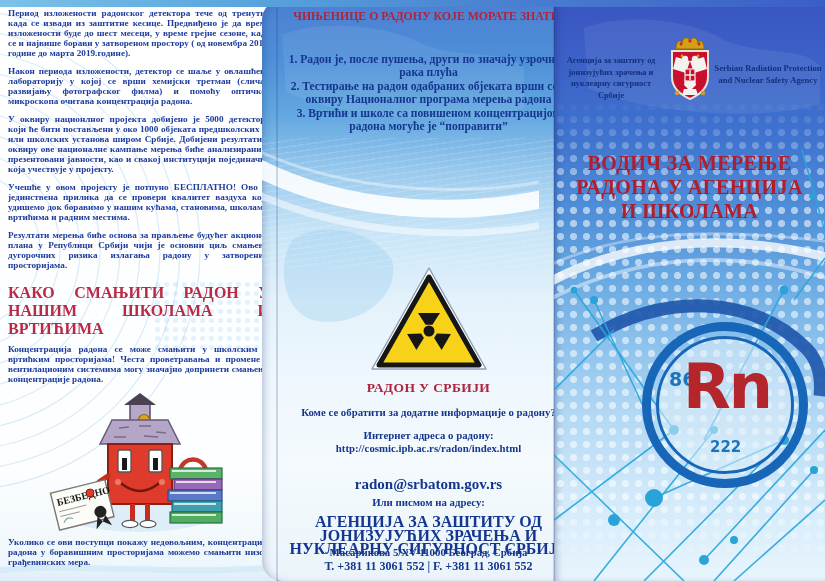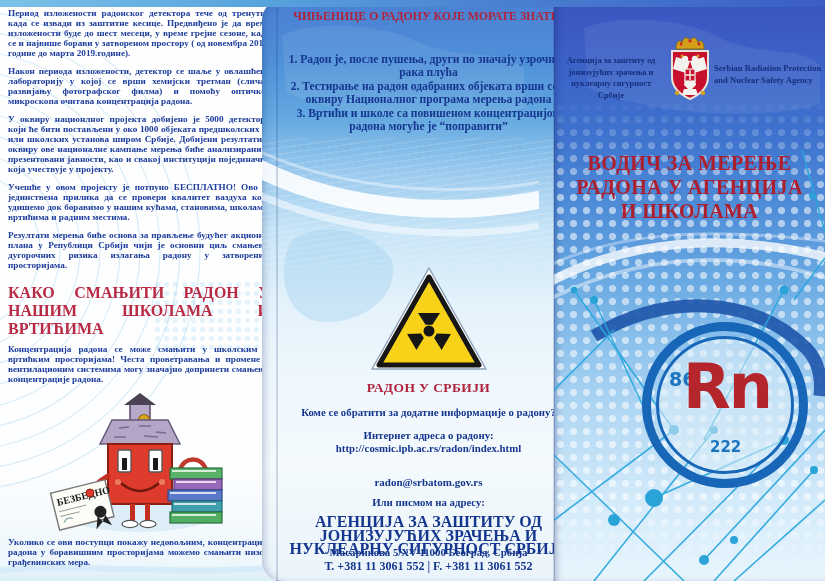--- a/index.html
+++ b/index.html
@@ -41,31 +41,31 @@
   .red{color:#b1233d;}
   .facts-head{top:9px;font-size:11.8px;line-height:15px;padding:0 28px;}
   .facts{top:53px;font-size:11.6px;line-height:13.4px;padding:0 20px;}
   .callout{top:208px;font-size:12.2px;line-height:14.5px;padding:0 48px;}
   .rad-sign{position:absolute;left:50%;top:266px;transform:translateX(-50%);width:120px;height:108px;}
   .radon-srb{top:380px;font-size:13.5px;letter-spacing:.4px;}
   .contact-q{top:406px;font-size:10.8px;}
   .web-label{top:429px;font-size:10.8px;}
   .web-url{top:442px;font-size:10.8px;}
   .email-label{top:463px;font-size:10.8px;}
-  .email{top:476px;font-size:11px;}
+  .email{top:476px;font-size:15px;}
   .mail-label{top:496px;font-size:10.8px;}
   .agency-caps{top:515px;font-size:16px;line-height:13.5px;padding:0 14px;}
   .addr{top:546px;font-size:10.8px;}
   .phone{top:559px;font-size:12px;}
 
   
   .logo-cyr{position:absolute;left:6px;top:55px;width:102px;color:#16307e;font-size:8.4px;
       line-height:11.5px;font-weight:bold;text-align:center;}
   .logo-eng{position:absolute;right:3px;top:62px;width:108px;color:#16307e;font-size:8.6px;
-      line-height:12px;font-weight:bold;text-align:left;}
+      line-height:12px;font-weight:bold;text-align:center;}
   .coat{position:absolute;left:112px;top:33px;width:48px;height:76px;}
   .main-title{position:absolute;left:0;right:0;top:151px;text-align:center;color:#ae1f2e;
       font-size:20px;line-height:24px;font-weight:bold;letter-spacing:.4px;}
   .rn-badge{position:absolute;left:88px;top:322px;width:166px;height:166px;z-index:5;}
   .rn-ring-outer{position:absolute;inset:0;border-radius:50%;border:9px solid #1766b8;}
   .rn-ring-inner{position:absolute;inset:14px;border-radius:50%;border:3px solid #1766b8;background:rgba(224,240,250,.55);}
   .rn-symbol{position:absolute;left:30px;top:34px;width:110px;text-align:center;
       font-family:"DejaVu Sans",sans-serif;font-weight:bold;font-size:62px;line-height:62px;color:#b4262b;letter-spacing:-2px;}
   .rn-atomic{position:absolute;left:27px;top:46px;font-family:"DejaVu Sans",sans-serif;font-weight:bold;font-size:19px;color:#1b74bd;}
   .rn-mass{position:absolute;left:68px;top:116px;font-family:"DejaVu Sans",sans-serif;font-weight:bold;font-size:15px;color:#1b74bd;}

